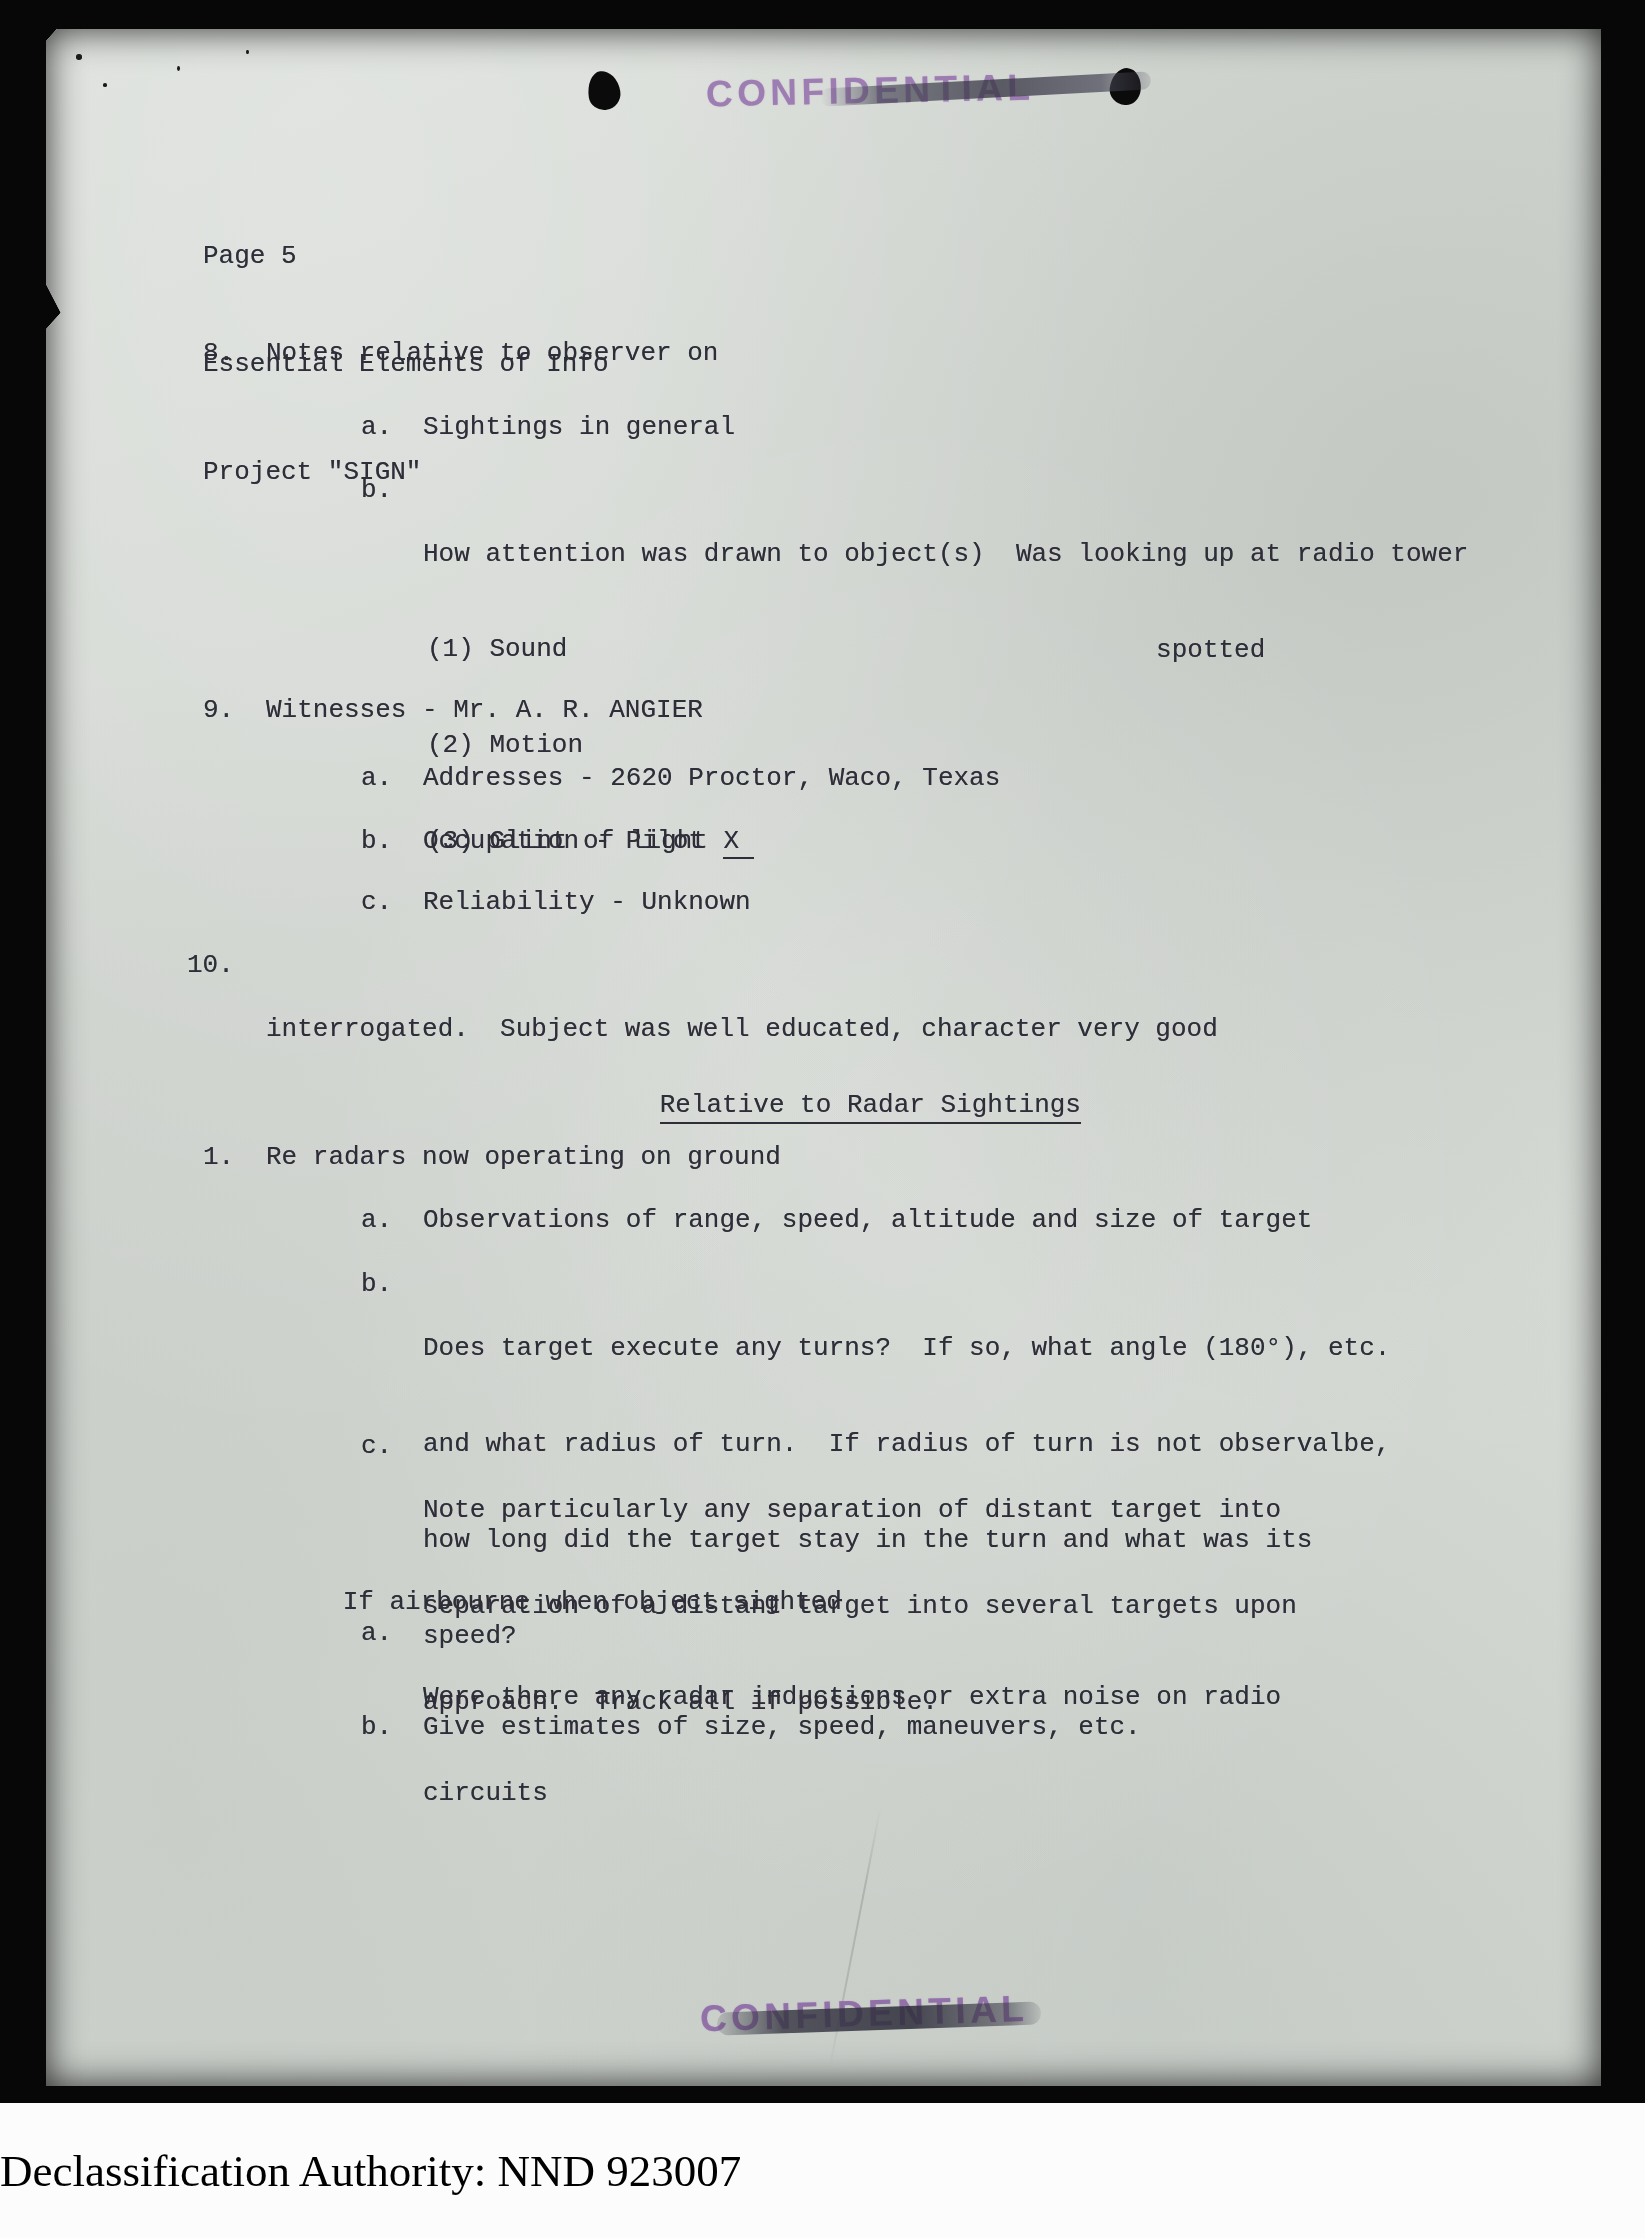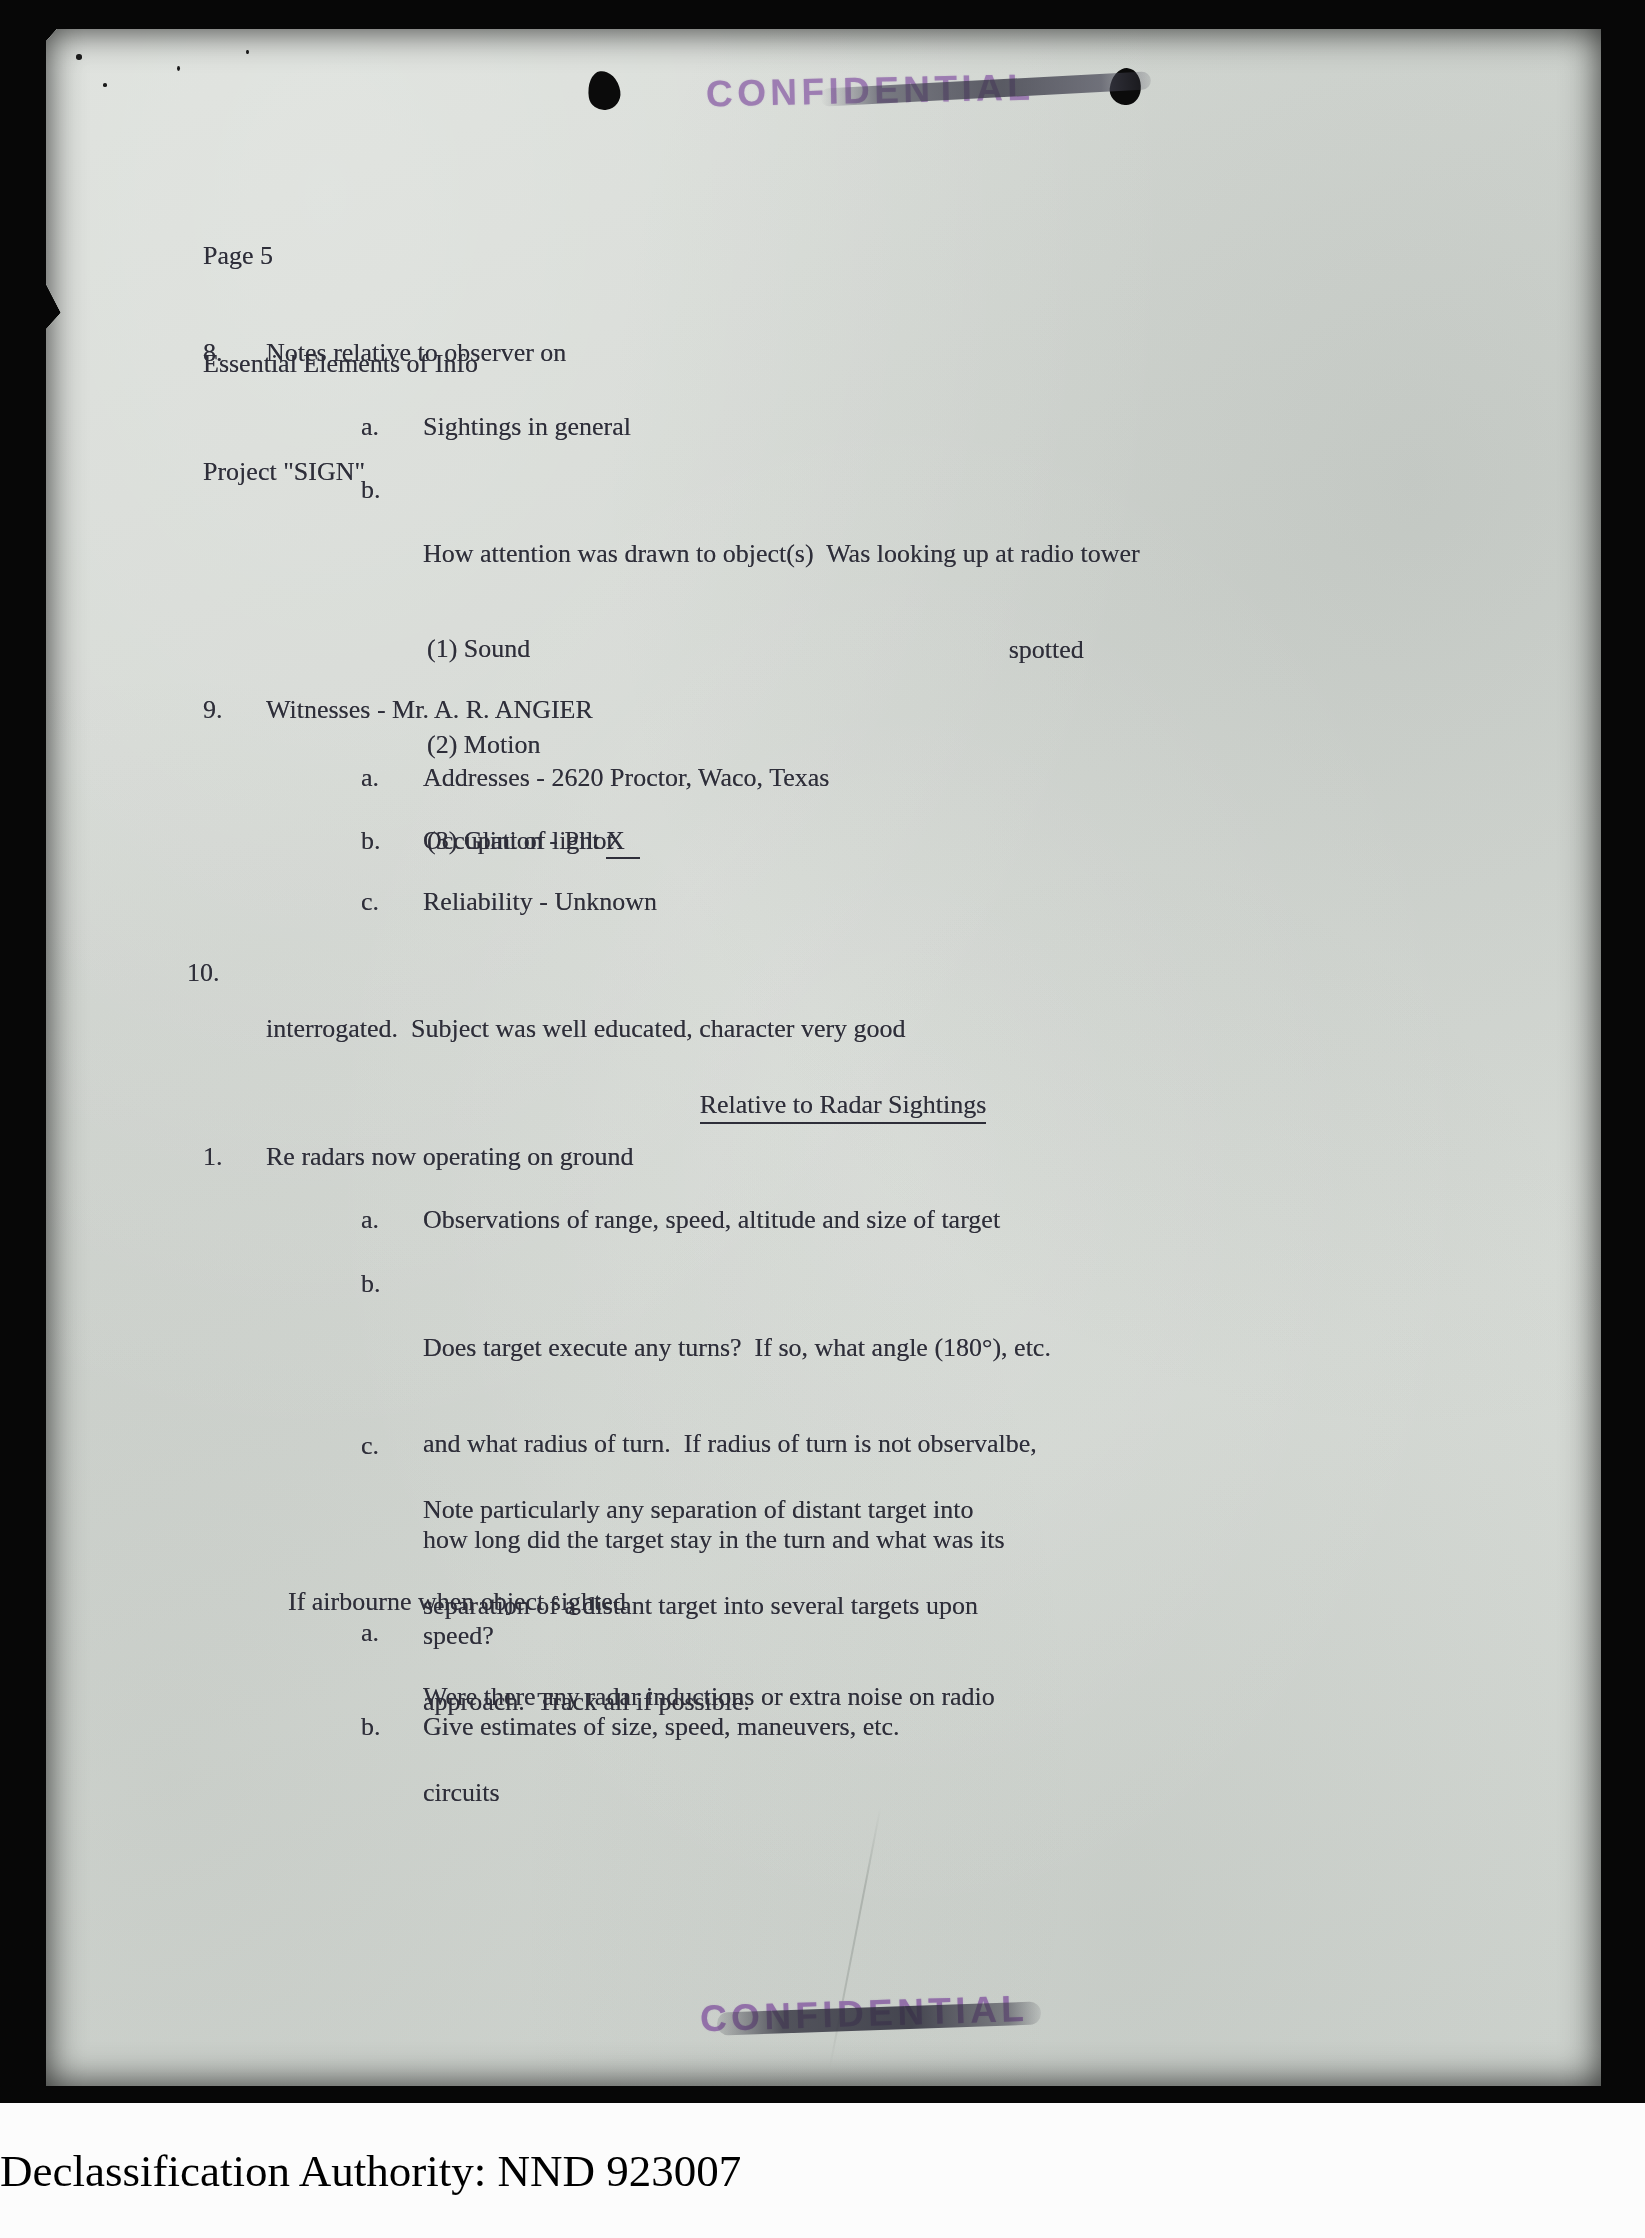--- a/index.html
+++ b/index.html
@@ -41,29 +41,29 @@
   .smear{
     position:absolute;border-radius:11.2px;pointer-events:none;
   }
   .smear-top{left:774px;top:51px;width:331px;height:17.5px;transform:rotate(-3deg);
     background:linear-gradient(to right,rgba(70,70,85,0),rgba(70,70,85,.65) 18%,rgba(55,55,68,.78) 55%,rgba(70,70,85,.7) 85%,rgba(70,70,85,.15));}
   .smear-bottom{left:671px;top:1978px;width:324px;height:22.5px;transform:rotate(-2deg);
     background:linear-gradient(to right,rgba(60,60,72,.15),rgba(52,52,64,.8) 20%,rgba(45,45,58,.85) 60%,rgba(60,60,72,.55) 90%,rgba(60,60,72,.1));}
   
   .typed{
     position:absolute;inset:0;
-    font-family:Liberation Serif, serif;
+    font-family:Liberation Mono, monospace;
     font-size:26px;line-height:32px;color:#2e2e39;
     text-shadow:0 0 0.6px rgba(42,42,58,.55);
     white-space:pre;
   }
   .blk{position:absolute;}
   .row{display:flex;}
   .n{display:inline-block;width:63px;flex:none;}
-  .n-wide{display:inline-block;width:79px;flex:none;margin-top:8px;}
+  .n-wide{display:inline-block;width:79px;flex:none;}
   .n2{display:inline-block;width:62px;flex:none;}
   .hdr{line-height:36px;}
   .center-head{left:0;top:1028px;width:100%;text-align:center;}
   .uline{display:inline-block;border-bottom:2.5px solid #2e2e39;padding-bottom:1.2px;text-align:center;}
   .ux{display:inline-block;border-bottom:2.5px solid #2e2e39;padding-right:15px;}
   .indent-spotted{padding-left:530px;text-align:center;}
   
   .declass{
     position:absolute;left:0;bottom:0;width:1646px;height:136px;background:#fcfcfc;
     display:flex;align-items:center;

